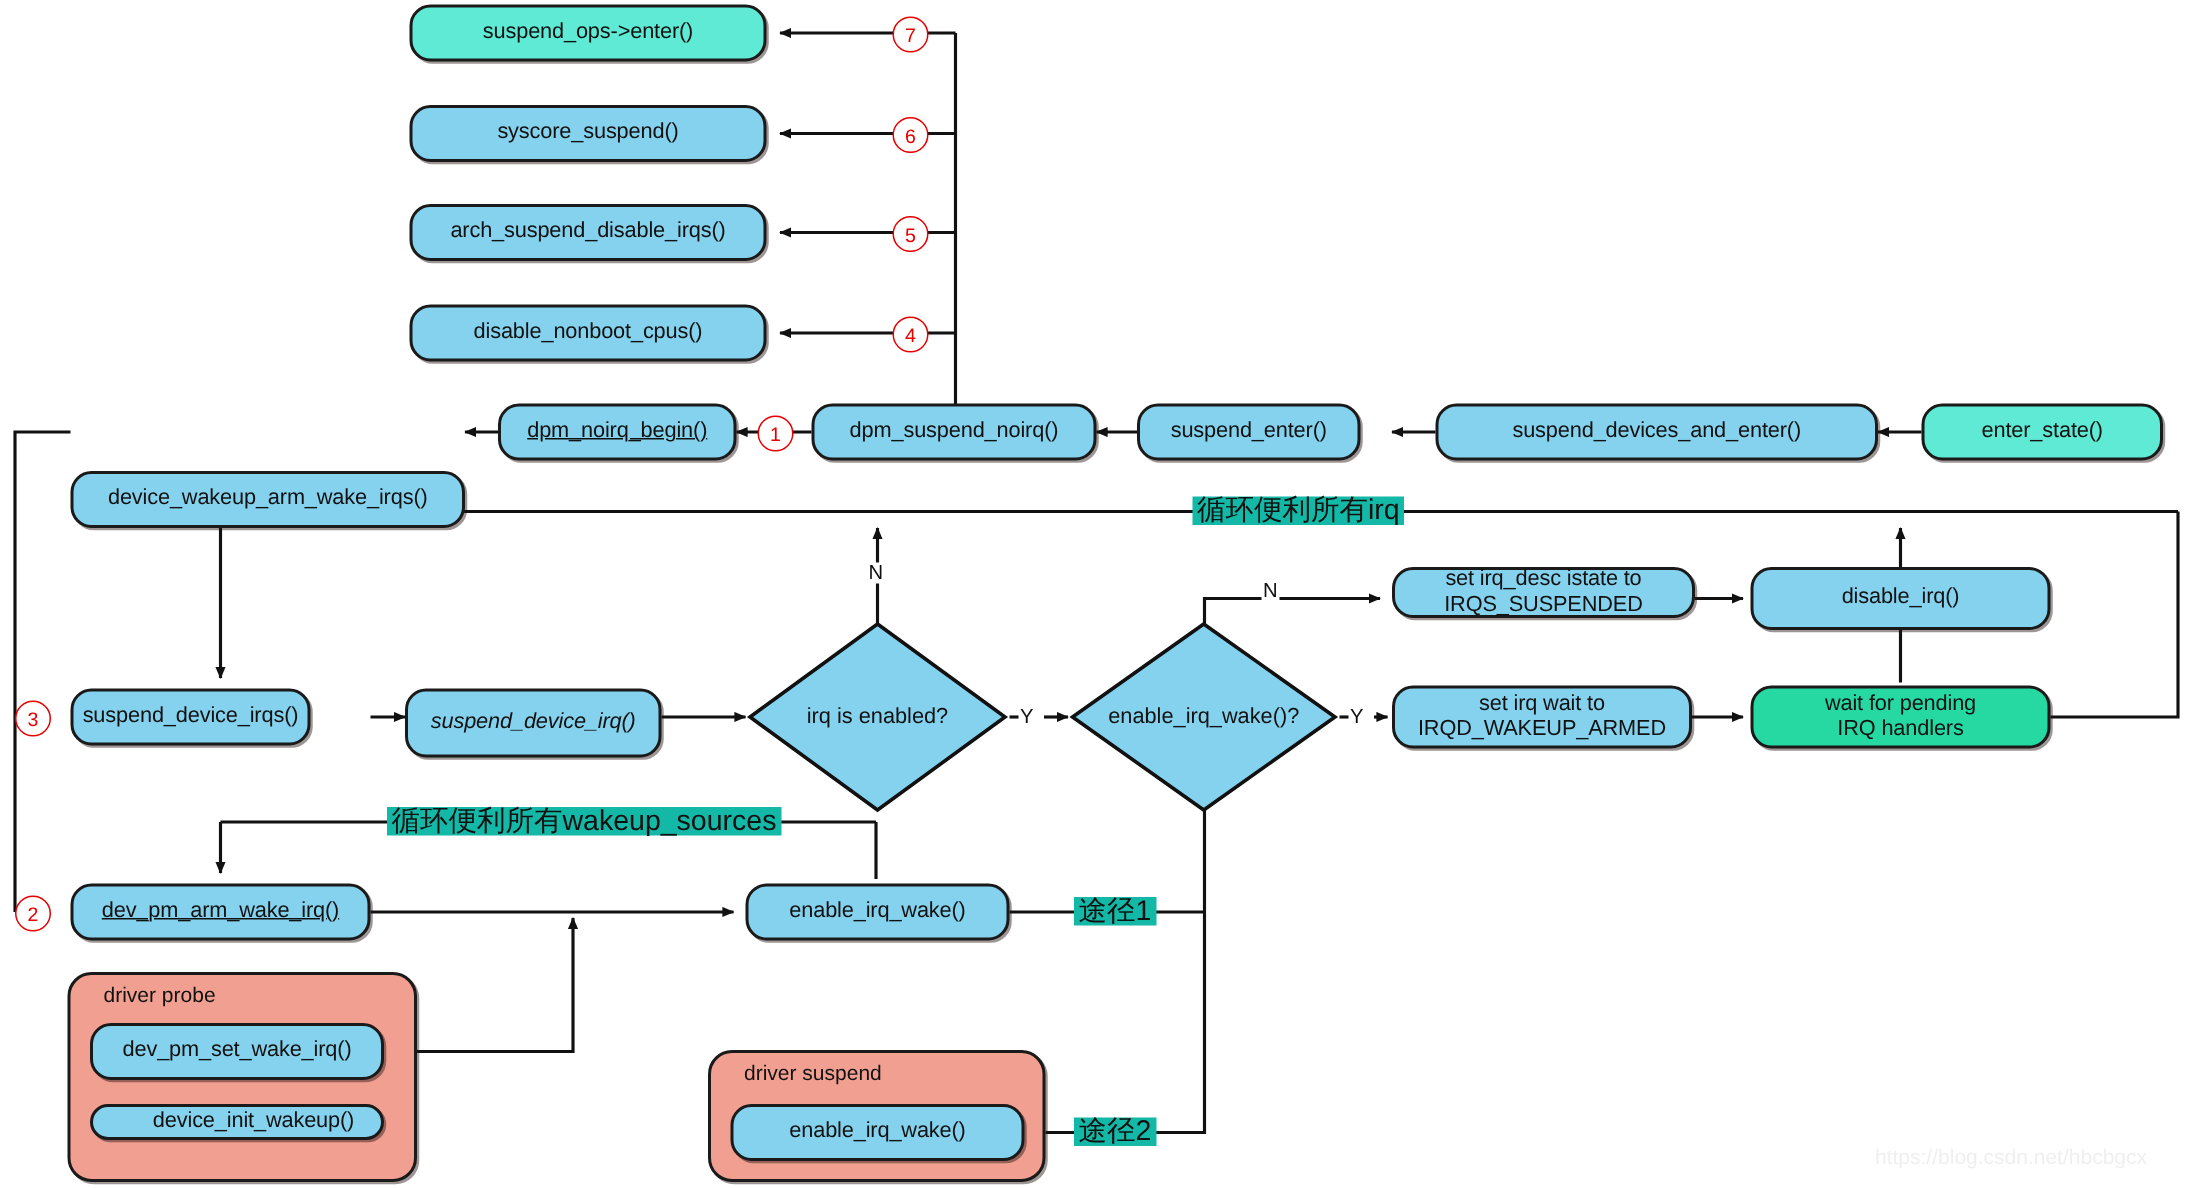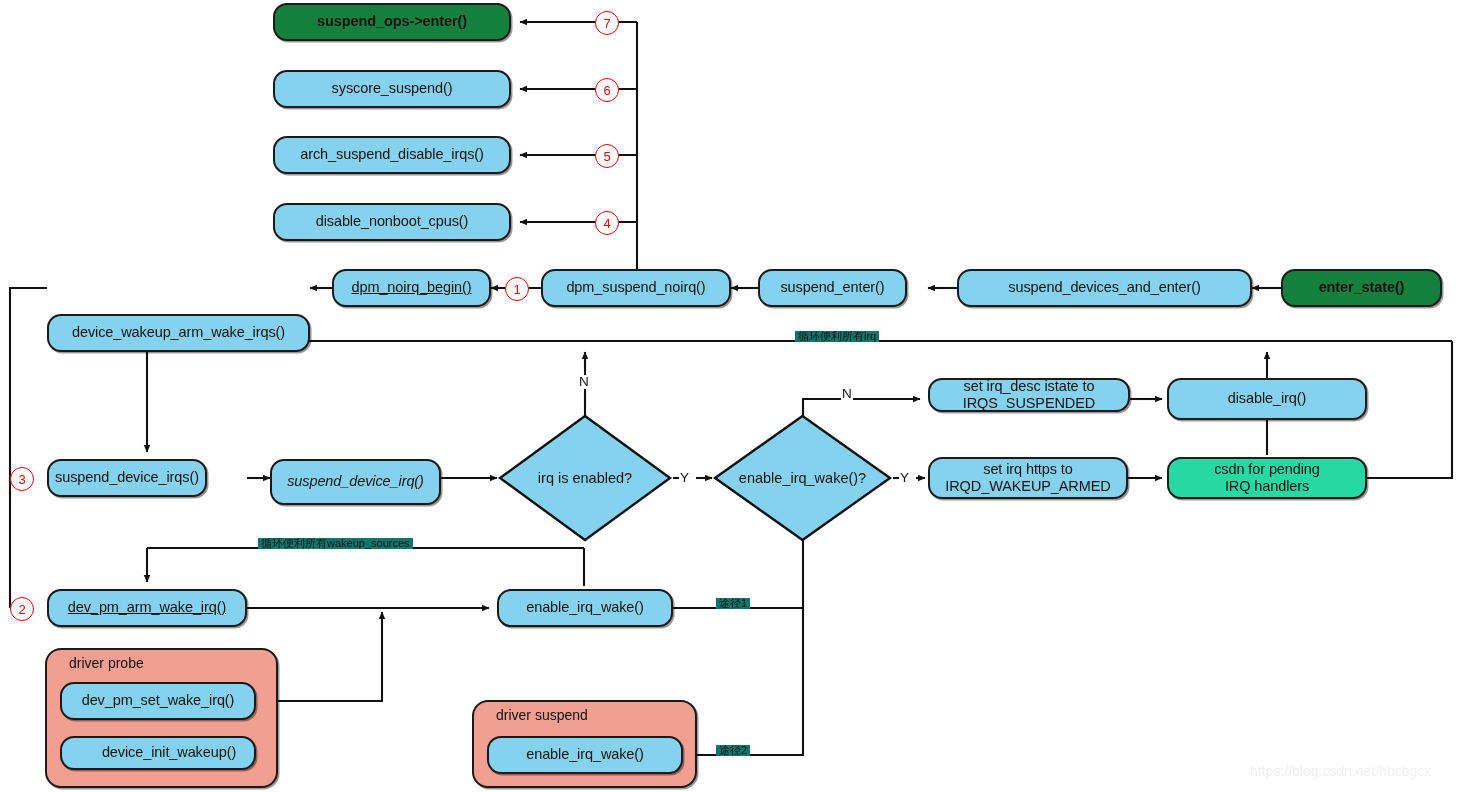--- a/index.html
+++ b/index.html
@@ -20,21 +20,21 @@
     border-radius:14px;
     color:#111111;
     font-size:14.5px;
     line-height:1.18;
     letter-spacing:-0.1px;
     box-shadow:1.5px 1.5px 0 rgba(40,20,20,.45);
     white-space:pre-line;
     padding:2px 6px;
   }
   .blue{background:#84d2ee;}
-  .purple{background:#15803d;font-weight:bold;}
+  .purple{background:#5eead4;}
   .green{background:#26d9a3;}
 
   .diamond{
     position:absolute;
     box-sizing:border-box;
   }
   .diamond .dshape{
     position:absolute;left:0;top:0;width:100%;height:100%;
   }
   .diamond .dlabel{
@@ -51,23 +51,23 @@
     border-radius:16px;
     box-shadow:1.5px 1.5px 0 rgba(40,20,20,.45);
   }
   .group-title{
     position:absolute;left:10px;top:5px;
     font-size:14px;color:#111;margin-left:12px;
   }
 
   .edge-label{
     position:absolute;
-    font-size:11px;
+    font-size:19px;
     color:#111;
-    background:#0f766e;
+    background:#14b8a6;
     padding:0 3px;
     white-space:nowrap;
     line-height:1;
   }
   .yn{
     position:absolute;
     font-size:13.5px;color:#111;background:#fff;
     padding:0 1px;line-height:1;white-space:nowrap;
   }
   .circ-num{
@@ -197,35 +197,35 @@
       <polygon points="90.5,3 178,65 90.5,127 3,65" fill="#84d2ee" stroke="#111" stroke-width="2.4"></polygon>
     </svg>
     <div class="dlabel">enable_irq_wake()?</div>
   </div>
 
   <div class="node blue" style="left:928px;top:378px;width:202px;height:34px;">set irq_desc istate to
 IRQS_SUSPENDED</div>
 
   <div class="node blue" style="left:1167px;top:378px;width:200px;height:42px;">disable_irq()</div>
 
-  <div class="node blue" style="left:928px;top:457px;width:200px;height:42px;">set irq https to
+  <div class="node blue" style="left:928px;top:457px;width:200px;height:42px;">set irq wait to
 IRQD_WAKEUP_ARMED</div>
 
-  <div class="node green" style="left:1167px;top:457px;width:200px;height:42px;">csdn for pending
+  <div class="node green" style="left:1167px;top:457px;width:200px;height:42px;">wait for pending
 IRQ handlers</div>
 
   <div class="node blue" style="left:47px;top:589px;width:200px;height:38px;text-decoration:underline;">dev_pm_arm_wake_irq()</div>
 
   <div class="node blue" style="left:497px;top:589px;width:176px;height:38px;">enable_irq_wake()</div>
 
   <div class="group" style="left:45px;top:648px;width:233px;height:140px;">
     <span class="group-title">driver probe</span>
   </div>
   <div class="node blue" style="left:60px;top:682px;width:196px;height:38px;">dev_pm_set_wake_irq()</div>
-  <div class="node blue" style="left:60px;top:736px;width:196px;height:34px;padding-left:28px;">device_init_wakeup()</div>
+  <div class="node blue" style="left:60px;top:736px;width:196px;height:24px;padding-left:28px;">device_init_wakeup()</div>
 
   <div class="group" style="left:472px;top:700px;width:225px;height:88px;">
     <span class="group-title">driver suspend</span>
   </div>
   <div class="node blue" style="left:487px;top:736px;width:196px;height:38px;">enable_irq_wake()</div>
 
   <div class="edge-label" style="left:795px;top:331px;">循环便利所有irq</div>
 
   <div class="edge-label" style="left:258px;top:538px;">循环便利所有wakeup_sources</div>
 

